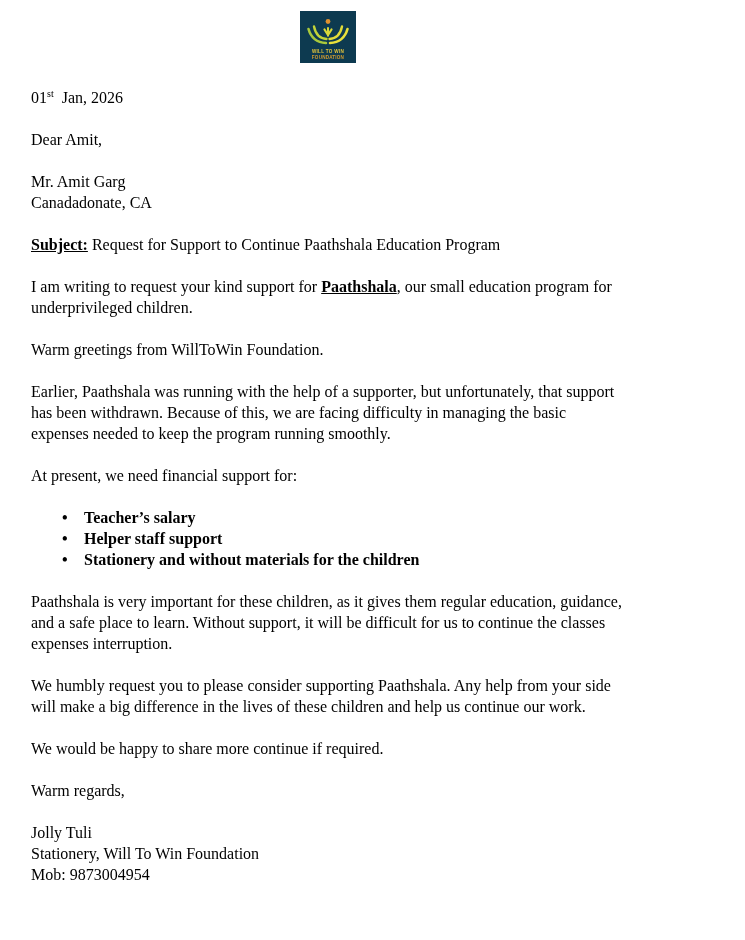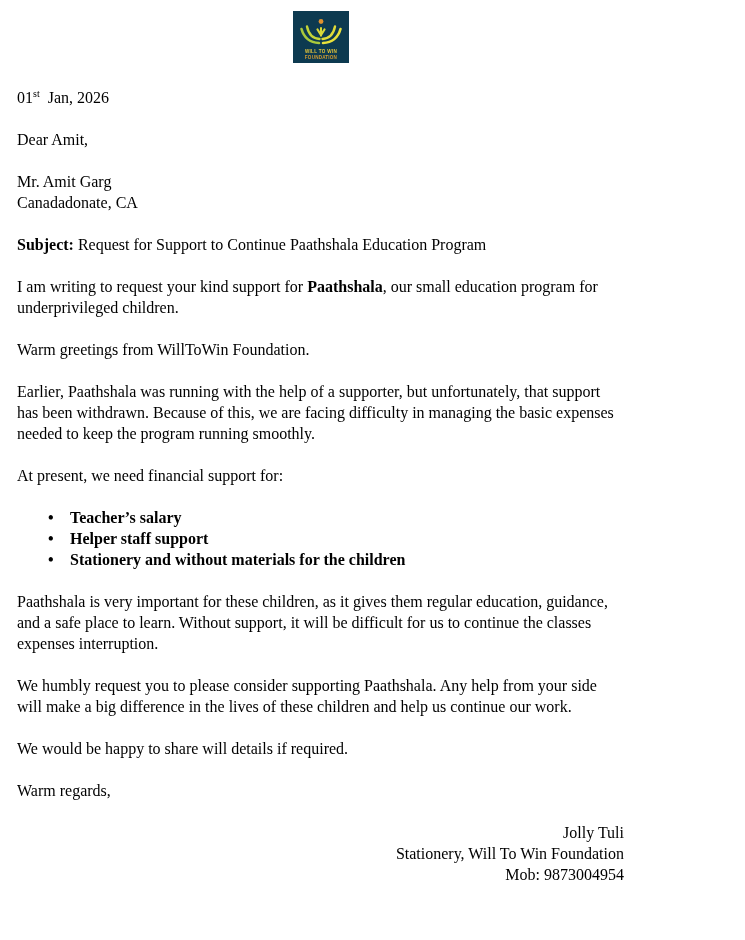--- a/index.html
+++ b/index.html
@@ -2,21 +2,21 @@
 <html><head>
 <meta charset="utf-8">
 <style>
   html, body { margin: 0; padding: 0; background: #ffffff; }
   .page {
     position: relative;
     width: 638px;
     height: 940px;
     box-sizing: border-box;
     background: #ffffff;
-    padding: 11px 14px 0 17px;
+    padding: 11px 14px 0 31px;
     font-family: "Liberation Serif", serif;
     font-size: 16px;
     line-height: 21px;
     color: #000000;
   }
   .logo-wrap {
     width: 100%;
     display: flex;
     justify-content: center;
     margin-bottom: 24px;
@@ -39,22 +39,22 @@
     font-weight: 700;
     line-height: 21px;
   }
   ul.bullets li::before {
     content: "\2022";
     position: absolute;
     left: 31px;
     top: 0;
     font-weight: 700;
   }
-  strong { font-weight: 700; }
-  .sig-block span { display: block; text-align: right; }
+  strong { font-weight: 700; text-decoration: underline; }
+  .sig-block span { display: block; }
 </style>
 </head>
 <body>
 
 <div class="page">
 
   <div class="logo-wrap">
     <svg class="logo-svg" width="56" height="52" viewBox="0 0 56 52">
       <rect x="0" y="0" width="56" height="52" fill="#0d3a50"></rect>
       <circle cx="28" cy="10.5" r="2.4" fill="#e0912f"></circle>
@@ -90,21 +90,21 @@
   <ul class="bullets">
     <li>Teacher’s salary</li>
     <li>Helper staff support</li>
     <li>Stationery and without materials for the children</li>
   </ul>
 
   <p>Paathshala is very important for these children, as it gives them regular education, guidance, and a safe place to learn. Without support, it will be difficult for us to continue the classes expenses interruption.</p>
 
   <p>We humbly request you to please consider supporting Paathshala. Any help from your side will make a big difference in the lives of these children and help us continue our work.</p>
 
-  <p>We would be happy to share will details if required.</p>
+  <p>We would be happy to share more continue if required.</p>
 
   <p>Warm regards,</p>
 
   <p class="sig-block">
       <span>Jolly Tuli</span>
       <span>Stationery, Will To Win Foundation</span>
       <span>Mob: 9873004954</span>
     </p>
 
 </div>

